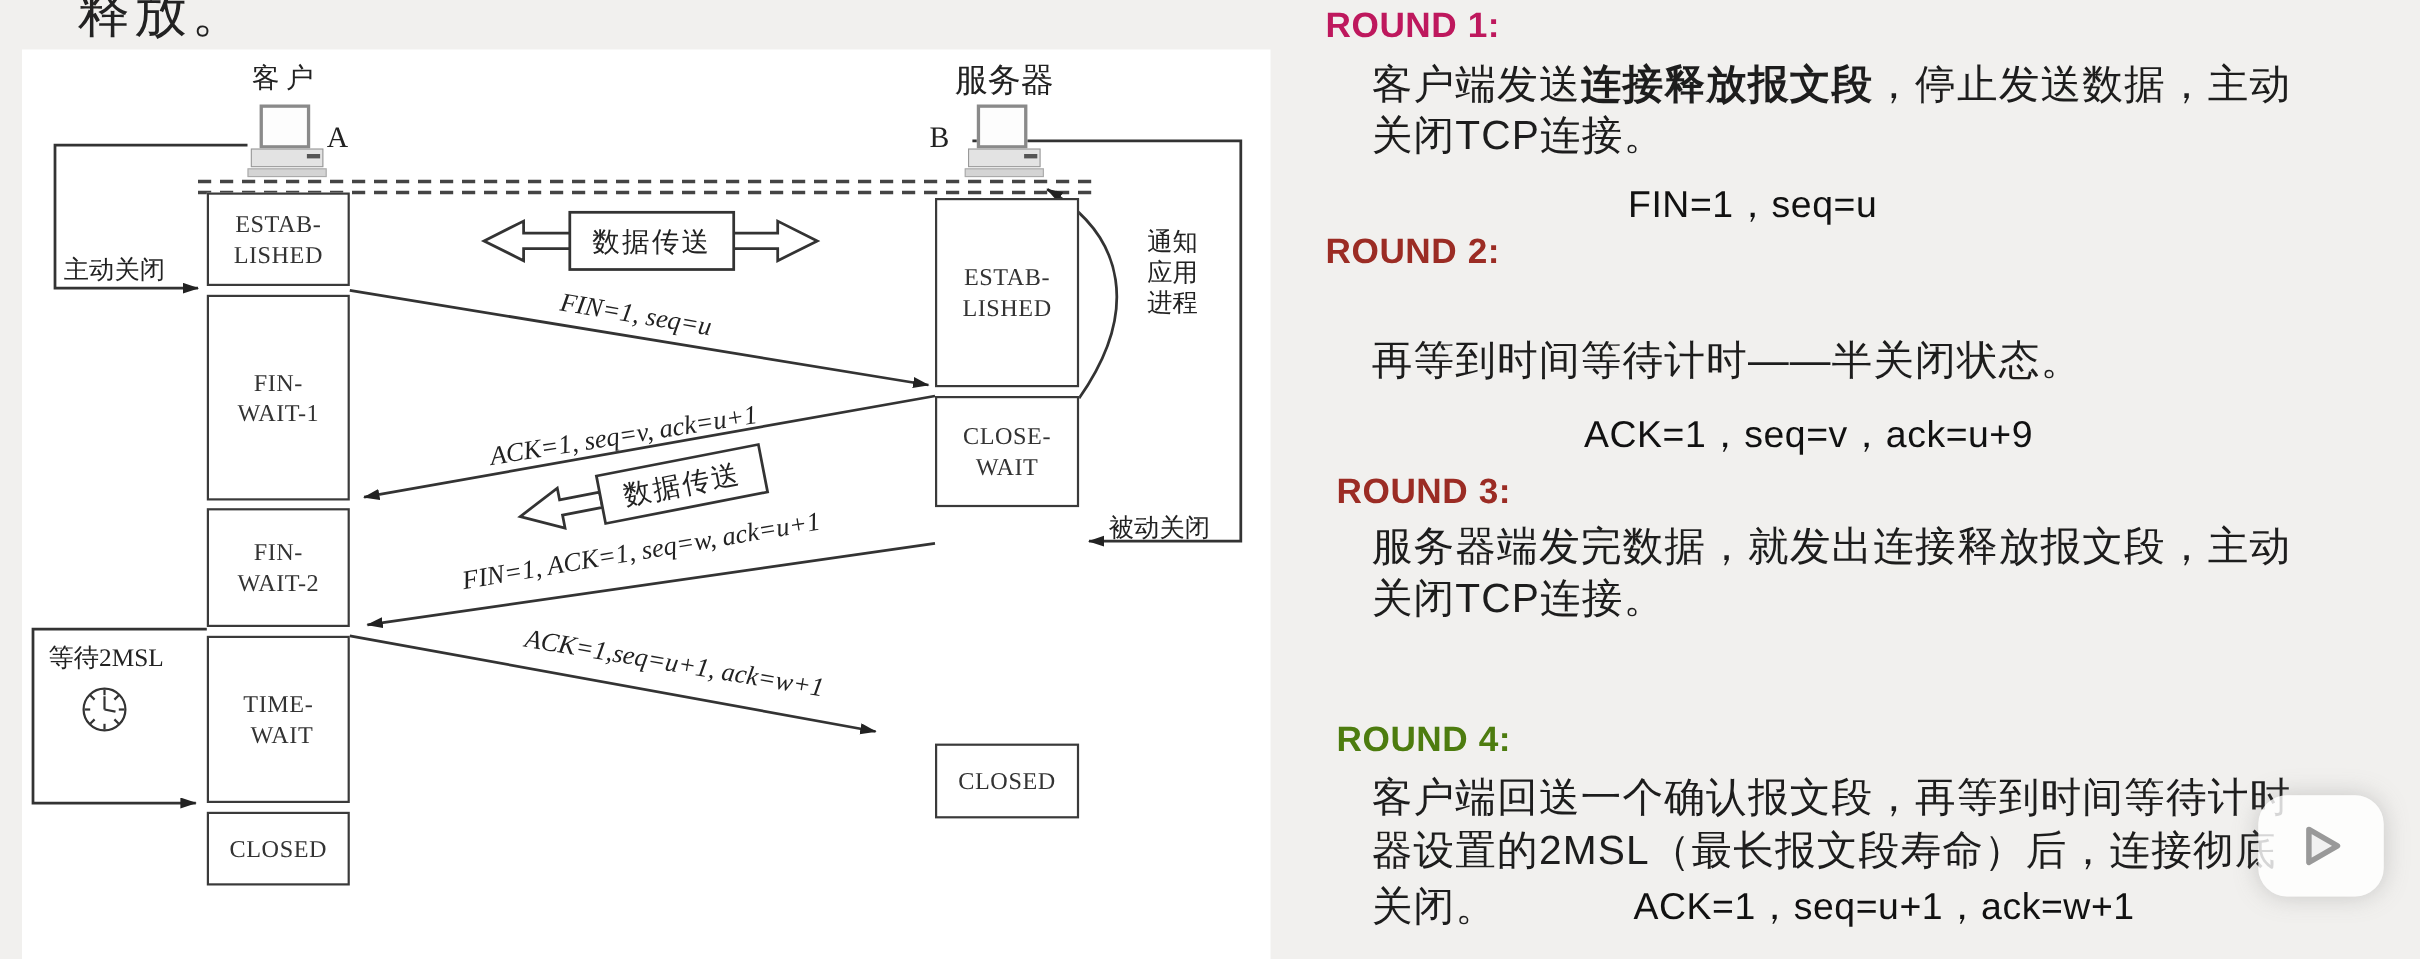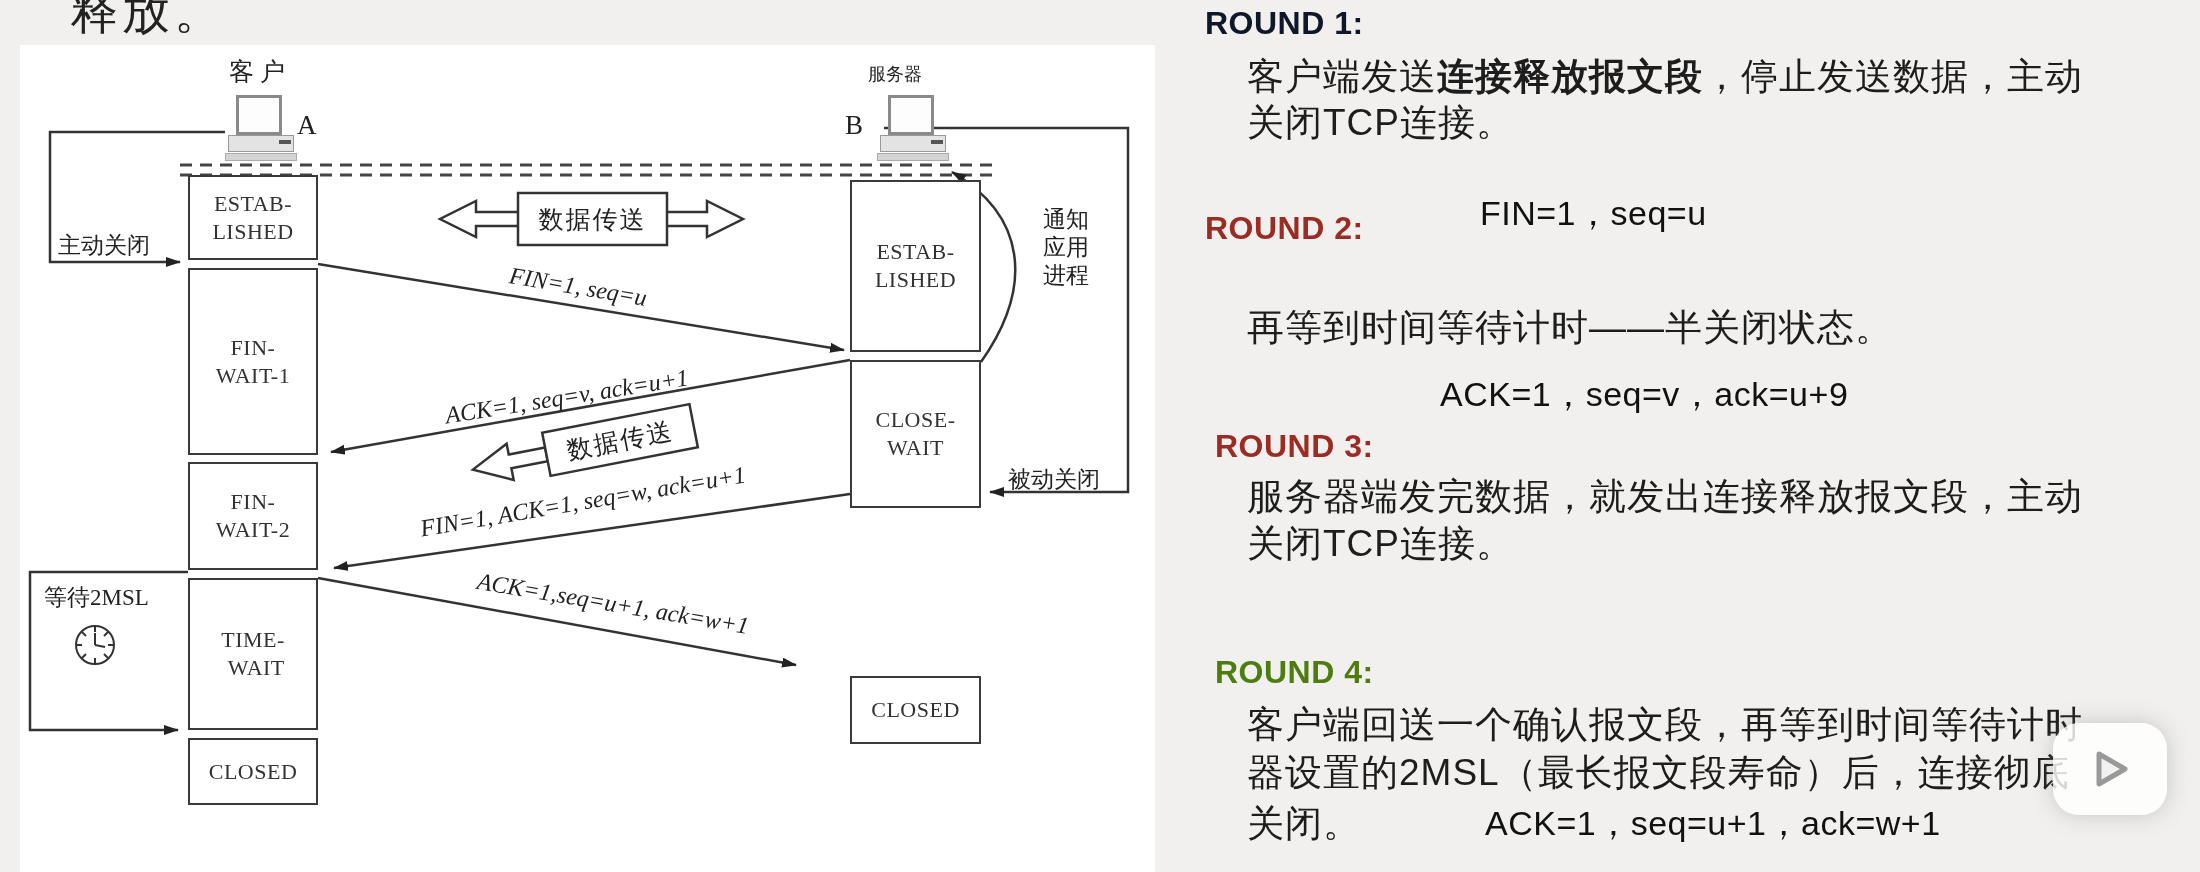--- a/index.html
+++ b/index.html
@@ -101,21 +101,21 @@
       <div class="base"></div>
   </div>
   <div class="computer" style="left:880px;top:95px;">
     <div class="screen"></div>
       <div class="body"></div>
       <div class="slot"></div>
       <div class="base"></div>
   </div>
 
   <div class="cn-label" style="left:229px;top:58px;font-size:25px;letter-spacing:6px;">客户</div>
-  <div class="cn-label" style="left:868px;top:60px;font-size:18px;">服务器</div>
+  <div class="cn-label" style="left:868px;top:60px;font-size:30px;">服务器</div>
   <div class="host-letter" style="left:297px;top:110px;">A</div>
   <div class="host-letter" style="left:845px;top:110px;">B</div>
   <div class="cn-label" style="left:58px;top:232px;">主动关闭</div>
   <div class="cn-label" style="left:1008px;top:466px;">被动关闭</div>
   <div class="cn-label" style="left:1043px;top:206px;text-align:center;">通知
 应用
 进程</div>
   <div class="cn-label" style="left:44px;top:584px;">等待2MSL</div>
 
   <div class="state-box" style="left:188px;top:175px;width:130px;height:85px;">ESTAB-
@@ -123,38 +123,38 @@
   <div class="state-box" style="left:188px;top:268px;width:130px;height:187px;">FIN-
 WAIT-1</div>
   <div class="state-box" style="left:188px;top:462px;width:130px;height:108px;">FIN-
 WAIT-2</div>
   <div class="state-box" style="left:188px;top:578px;width:130px;height:152px;text-align:right;">TIME-
 WAIT</div>
   <div class="state-box" style="left:188px;top:738px;width:130px;height:67px;">CLOSED</div>
 
   <div class="state-box" style="left:850px;top:180px;width:131px;height:172px;">ESTAB-
 LISHED</div>
-  <div class="state-box" style="left:850px;top:360px;width:131px;height:148px;">CLOSE-
+  <div class="state-box" style="left:850px;top:360px;width:131px;height:101px;">CLOSE-
 WAIT</div>
   <div class="state-box" style="left:850px;top:676px;width:131px;height:68px;">CLOSED</div>
 
   <div class="data-box-label" style="left:518px;top:193px;width:149px;height:52px;">数据传送</div>
   <div class="data-box-label" style="left:545px;top:418px;width:150px;height:44px;transform:rotate(-11deg);">数据传送</div>
 
   <div class="msg-label" style="left:578px;top:287px;transform:translate(-50%,-50%) rotate(9.5deg);">FIN=1, seq=u</div>
   <div class="msg-label" style="left:567px;top:397px;transform:translate(-50%,-50%) rotate(-9deg);">ACK=1, seq=v, ack=u+1</div>
   <div class="msg-label" style="left:583px;top:502px;transform:translate(-50%,-50%) rotate(-9.5deg);">FIN=1, ACK=1, seq=w, ack=u+1</div>
   <div class="msg-label" style="left:613px;top:604px;transform:translate(-50%,-50%) rotate(9.5deg);">ACK=1,seq=u+1, ack=w+1</div>
 
-  <div class="round-title" style="left:1205px;top:5px;color:#0f172a;">ROUND 1:</div>
+  <div class="round-title" style="left:1205px;top:5px;color:#be185d;">ROUND 1:</div>
   <div class="body-line" style="left:1247px;top:52px;">
     <span>客户端发送</span><span class="bold-seg">连接释放报文段</span><span>，停止发送数据，主动</span>
   </div>
   <div class="body-line" style="left:1247px;top:98px;">关闭TCP连接。</div>
-  <div class="formula" style="left:1480px;top:163px;margin-top:28px;">FIN=1，seq=u</div>
+  <div class="formula" style="left:1480px;top:163px;">FIN=1，seq=u</div>
 
   <div class="round-title" style="left:1205px;top:210px;color:#9B2C24;">ROUND 2:</div>
   <div class="body-line" style="left:1247px;top:303px;">再等到时间等待计时——半关闭状态。</div>
   <div class="formula" style="left:1440px;top:372px;">ACK=1，seq=v，ack=u+9</div>
 
   <div class="round-title" style="left:1215px;top:428px;color:#9B2C24;">ROUND 3:</div>
   <div class="body-line" style="left:1247px;top:472px;">服务器端发完数据，就发出连接释放报文段，主动</div>
   <div class="body-line" style="left:1247px;top:519px;">关闭TCP连接。</div>
 
   <div class="round-title" style="left:1215px;top:654px;color:#4d7c0f;">ROUND 4:</div>

